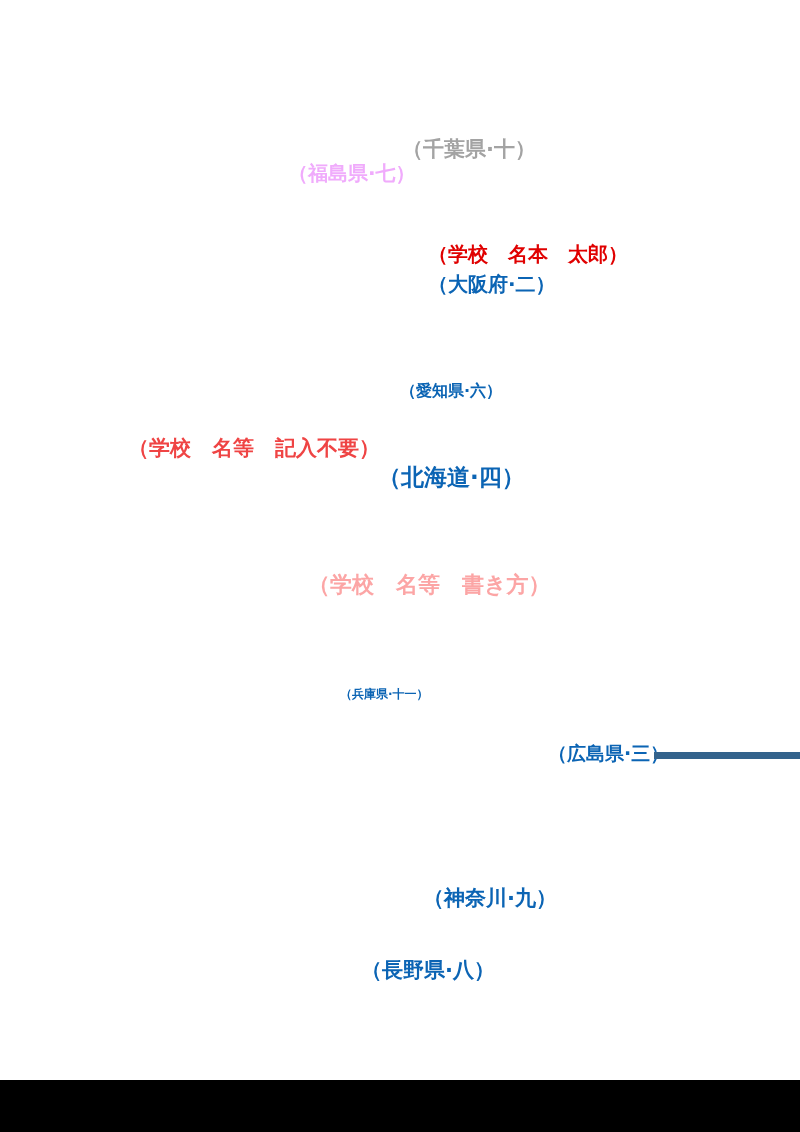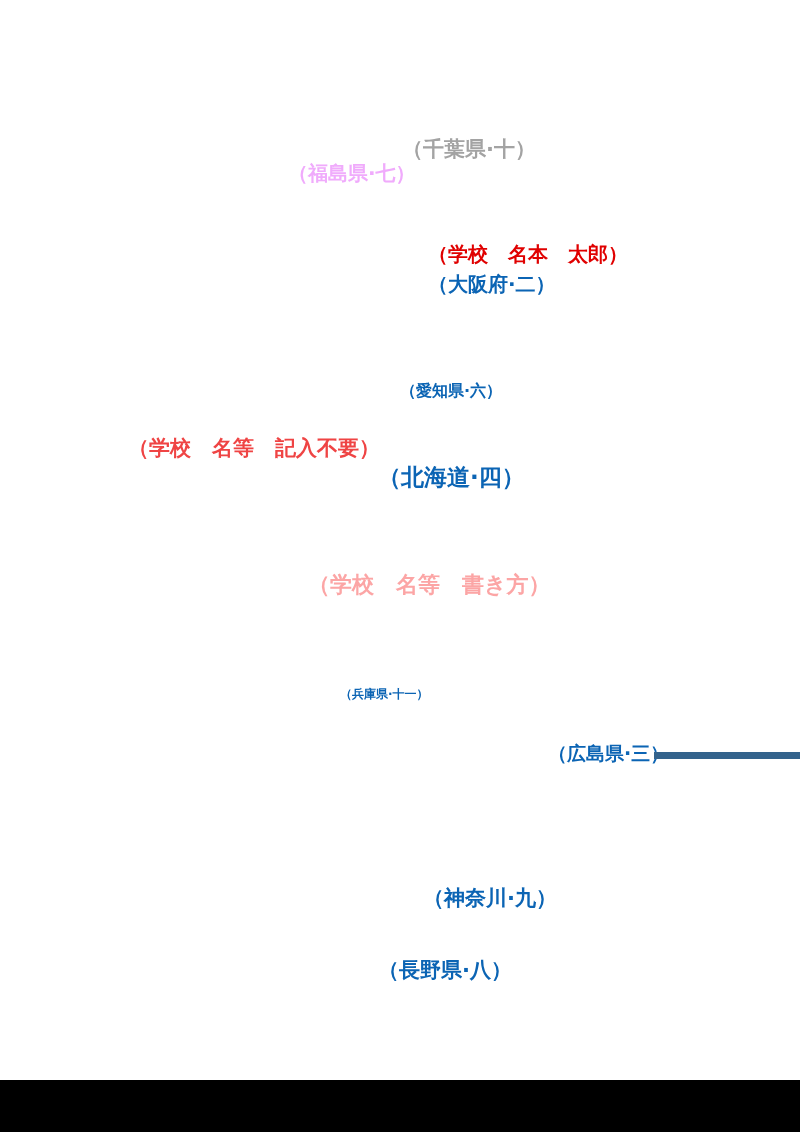--- a/index.html
+++ b/index.html
@@ -148,20 +148,20 @@
       <div class="frag blue" style="left: 288px; top: 163px; font-size: 20px; color: #f0abfc;">（福島県·七）</div>
       <div class="frag red" style="left: 428px; top: 244px; font-size: 20px; color: rgb(224, 0, 0);">（学校　名本　太郎）</div>
       <div class="frag blue" style="left: 428px; top: 274px; font-size: 20px; color: rgb(11, 100, 180);">（大阪府·二）</div>
       <div class="frag blue" style="left: 400px; top: 383px; font-size: 16px; color: rgb(11, 100, 180);">（愛知県·六）</div>
       <div class="frag red" style="left: 128px; top: 438px; font-size: 21px; color: #ef4444;">（学校　名等　記入不要）</div>
       <div class="frag blue" style="left: 378px; top: 466px; font-size: 23px; color: rgb(11, 100, 180);">（北海道·四）</div>
       <div class="frag red" style="left: 308px; top: 574px; font-size: 22px; color: #fca5a5;">（学校　名等　書き方）</div>
       <div class="frag blue" style="left: 340px; top: 688px; font-size: 12px; color: rgb(11, 100, 180);">（兵庫県·十一）</div>
       <div class="frag blue" style="left: 548px; top: 744px; font-size: 19px; color: rgb(11, 100, 180);">（広島県·三）</div>
       <div class="frag blue" style="left: 423px; top: 888px; font-size: 21px; color: rgb(11, 100, 180);">（神奈川·九）</div>
-      <div class="frag blue" style="left: 378px; top: 960px; font-size: 21px; color: rgb(11, 100, 180); text-align: center;">（長野県·八）</div>
+      <div class="frag blue" style="left: 361px; top: 960px; font-size: 21px; color: rgb(11, 100, 180); text-align: center;">（長野県·八）</div>
     </div>
 
   <div id="rule-layer">
       <div class="rule" style="left: 654px; top: 752px; width: 146px; background: rgb(51, 99, 140);"></div>
     </div>
 
 </div>
 
 </body></html>

